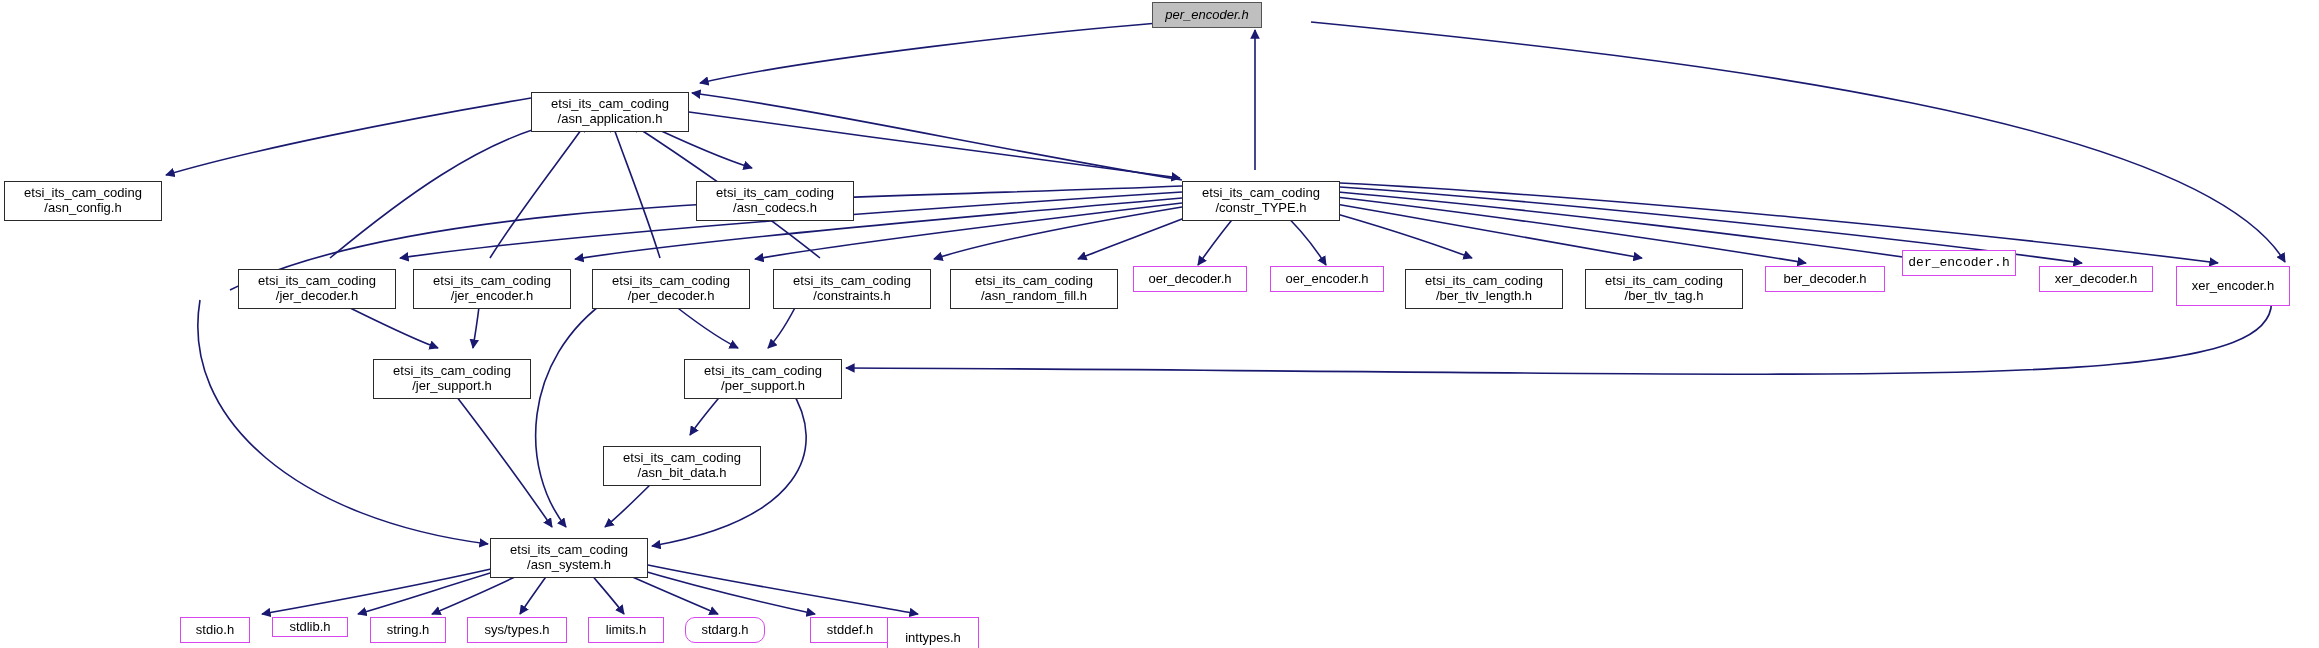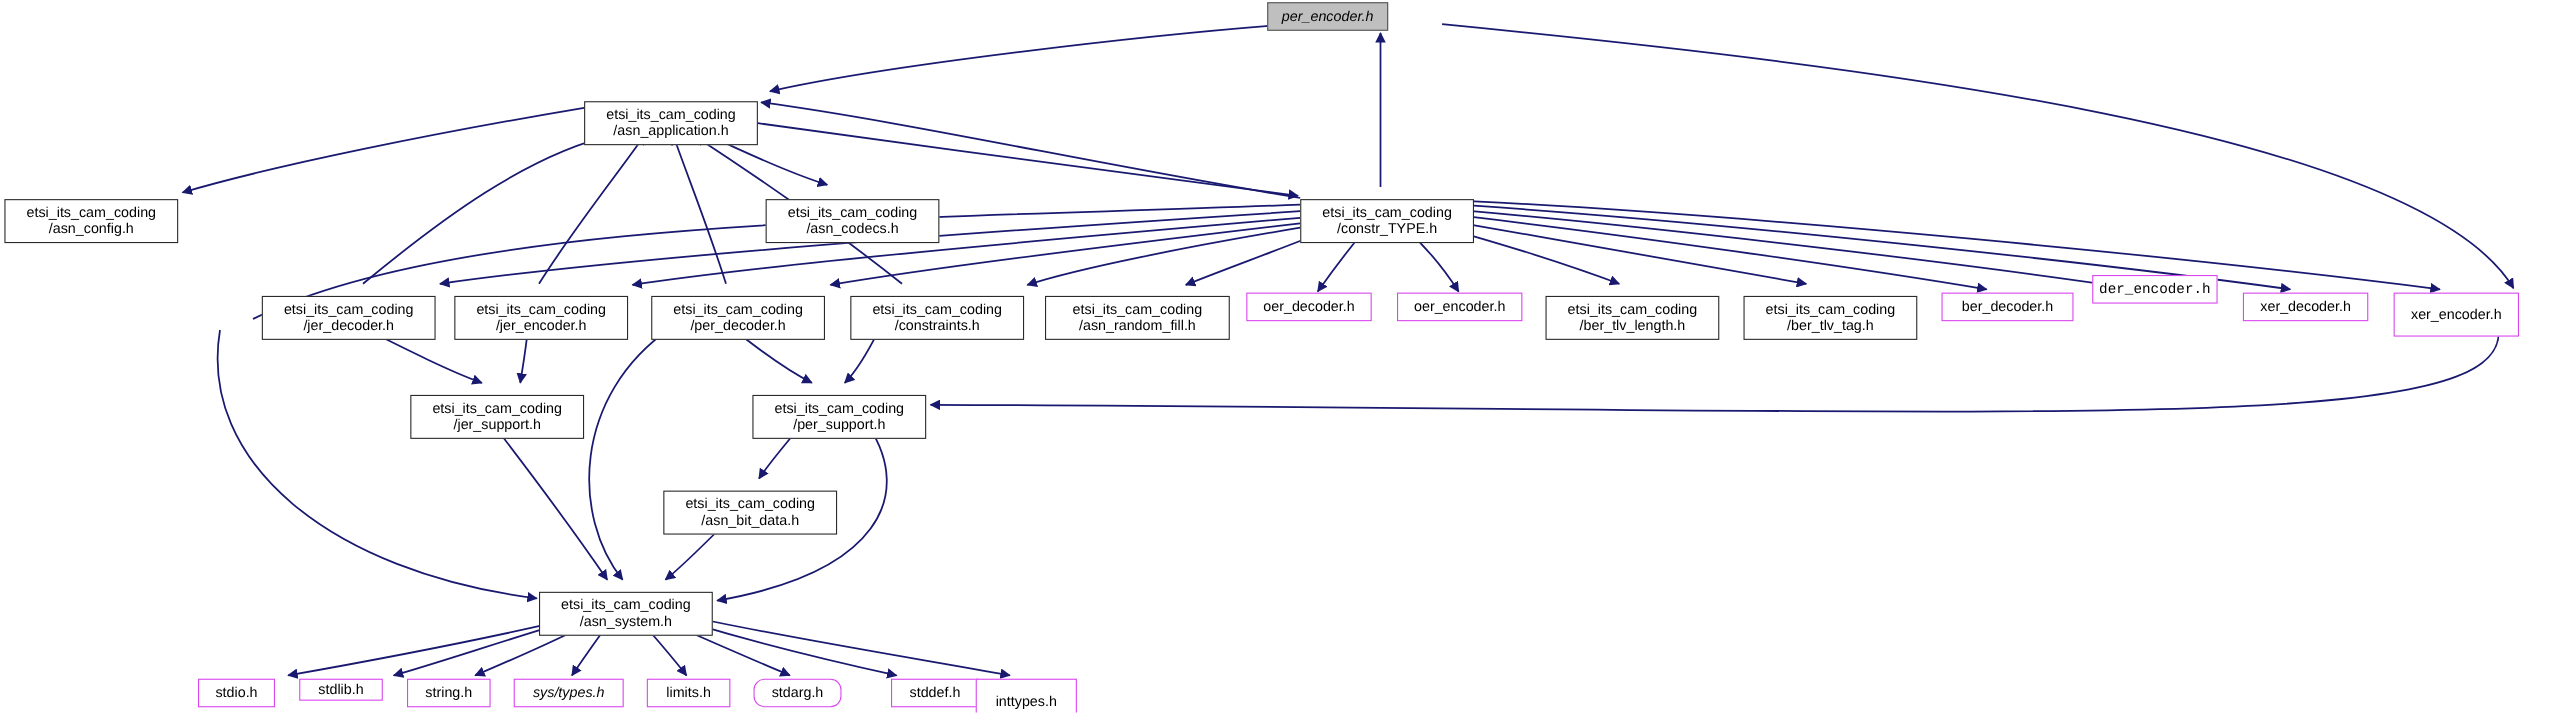--- a/index.html
+++ b/index.html
@@ -95,19 +95,19 @@
       <div class="node ext t1" style="left: 1902px; top: 250px; width: 114px; height: 26px; font-family: Liberation Mono, monospace;"><span class="ln">der_encoder.h</span></div>
       <div class="node ext t1" style="left: 2039px; top: 266px; width: 114px; height: 26px;"><span class="ln">xer_decoder.h</span></div>
       <div class="node ext t1" style="left: 2176px; top: 266px; width: 114px; height: 40px;"><span class="ln">xer_encoder.h</span></div>
       <div class="node doc t2" style="left: 373px; top: 348px; width: 158px; height: 40px;"><span class="ln">etsi_its_cam_coding</span><span class="ln">/jer_support.h</span></div>
       <div class="node doc t2" style="left: 684px; top: 348px; width: 158px; height: 40px;"><span class="ln">etsi_its_cam_coding</span><span class="ln">/per_support.h</span></div>
       <div class="node doc t2" style="left: 603px; top: 435px; width: 158px; height: 40px;"><span class="ln">etsi_its_cam_coding</span><span class="ln">/asn_bit_data.h</span></div>
       <div class="node doc t2" style="left: 490px; top: 527px; width: 158px; height: 40px;"><span class="ln">etsi_its_cam_coding</span><span class="ln">/asn_system.h</span></div>
       <div class="node ext t1" style="left: 180px; top: 617px; width: 70px; height: 26px;"><span class="ln">stdio.h</span></div>
       <div class="node ext t1" style="left: 272px; top: 617px; width: 76px; height: 20px;"><span class="ln">stdlib.h</span></div>
       <div class="node ext t1" style="left: 370px; top: 617px; width: 76px; height: 26px;"><span class="ln">string.h</span></div>
-      <div class="node ext t1" style="left: 467px; top: 617px; width: 100px; height: 26px; font-style: italic;"><span class="ln">sys/types.h</span></div>
+      <div class="node ext t1" style="left: 467px; top: 617px; width: 100px; height: 26px;"><span class="ln">sys/types.h</span></div>
       <div class="node ext t1" style="left: 588px; top: 617px; width: 76px; height: 26px;"><span class="ln">limits.h</span></div>
       <div class="node ext t1" style="left: 685px; top: 617px; width: 80px; height: 26px; border-radius: 10px;"><span class="ln">stdarg.h</span></div>
       <div class="node ext t1" style="left: 786px; top: 617px; width: 80px; height: 26px; margin-left: 24px;"><span class="ln">stddef.h</span></div>
       <div class="node ext t1" style="left: 887px; top: 617px; width: 92px; height: 42px;"><span class="ln">inttypes.h</span></div>
     </div>
 </div>
 
 </body></html>

